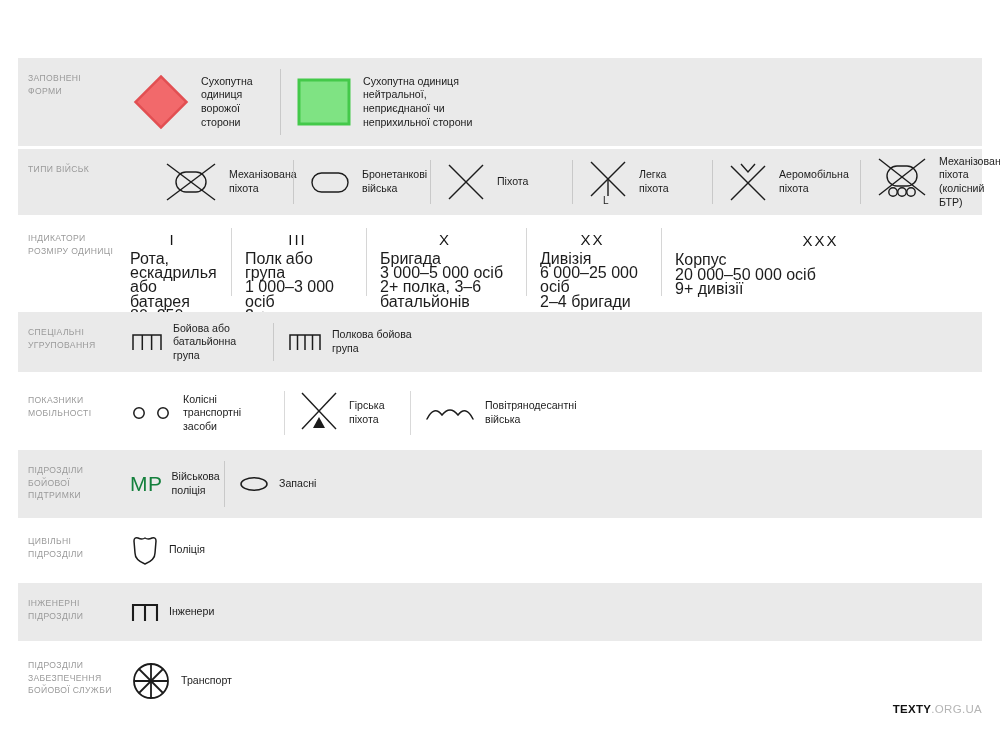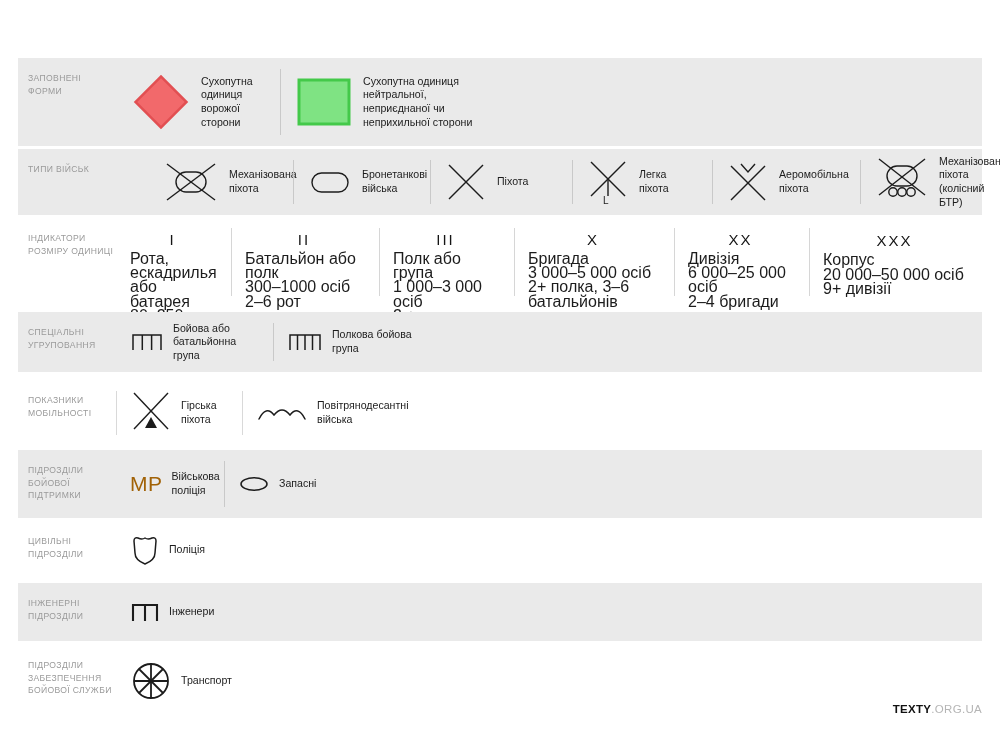--- a/index.html
+++ b/index.html
@@ -105,21 +105,21 @@
     font-size: 16px;
     line-height: 14.2px;
     color: #1c1c1c;
     white-space: pre-line;
   }
 
   .mp-text {
     font-size: 21px;
     font-weight: 500;
     letter-spacing: 0.5px;
-    color: #a16207;
+    color: #15803d;
   }
 
   .footer {
     position: absolute;
     right: 18px; bottom: 14px;
     font-size: 11.5px;
     letter-spacing: 0.3px;
   }
   .footer .b { font-weight: bold; color: #111111; }
   .footer .g { color: #b5b5b5; }
@@ -245,26 +245,20 @@
 РОЗМІРУ ОДИНИЦІ</div>
     <div class="cells">
 
       <div class="size-cell first" style="width:115px;">
         <div class="size-glyph">I</div>
         <div class="size-txt">Рота, ескадрилья
 або батарея
 80–250 осіб</div>
       </div>
 
-      <div class="size-cell" style="width:148px;">
-        <div class="size-glyph">II</div>
-        <div class="size-txt">Батальйон або полк
-300–1000 осіб
-2–6 рот</div>
-      </div>
 
       <div class="size-cell" style="width:135px;">
         <div class="size-glyph">III</div>
         <div class="size-txt">Полк або група
 1 000–3 000 осіб
 2 + батальйона</div>
       </div>
 
       <div class="size-cell" style="width:160px;">
         <div class="size-glyph">X</div>
@@ -321,20 +315,30 @@
       </div>
 
     </div>
   </div>
 
   <div class="band plain" style="top:380px; height:66px;">
     <div class="band-label">ПОКАЗНИКИ
 МОБІЛЬНОСТІ</div>
     <div class="cells">
 
+      <div class="cell" style="width:168px;">
+        <div class="glyph">
+          <svg width="44" height="20" viewBox="0 0 44 20">
+            <circle cx="9" cy="10" r="5.2" fill="none" stroke="#1c1c1c" stroke-width="1.5"></circle>
+            <circle cx="33" cy="10" r="5.2" fill="none" stroke="#1c1c1c" stroke-width="1.5"></circle>
+          </svg>
+        </div>
+        <div class="lbl">Колісні транспортні
+засоби</div>
+      </div>
 
       <div class="cell divided" style="width:126px;">
         <div class="glyph">
           <svg width="42" height="46" viewBox="0 0 42 46">
             <line x1="4" y1="3" x2="38" y2="39" stroke="#1c1c1c" stroke-width="1.4"></line>
             <line x1="38" y1="3" x2="4" y2="39" stroke="#1c1c1c" stroke-width="1.4"></line>
             <polygon points="21,27 27,38 15,38" fill="#1c1c1c"></polygon>
           </svg>
         </div>
         <div class="lbl">Гірська піхота</div>

